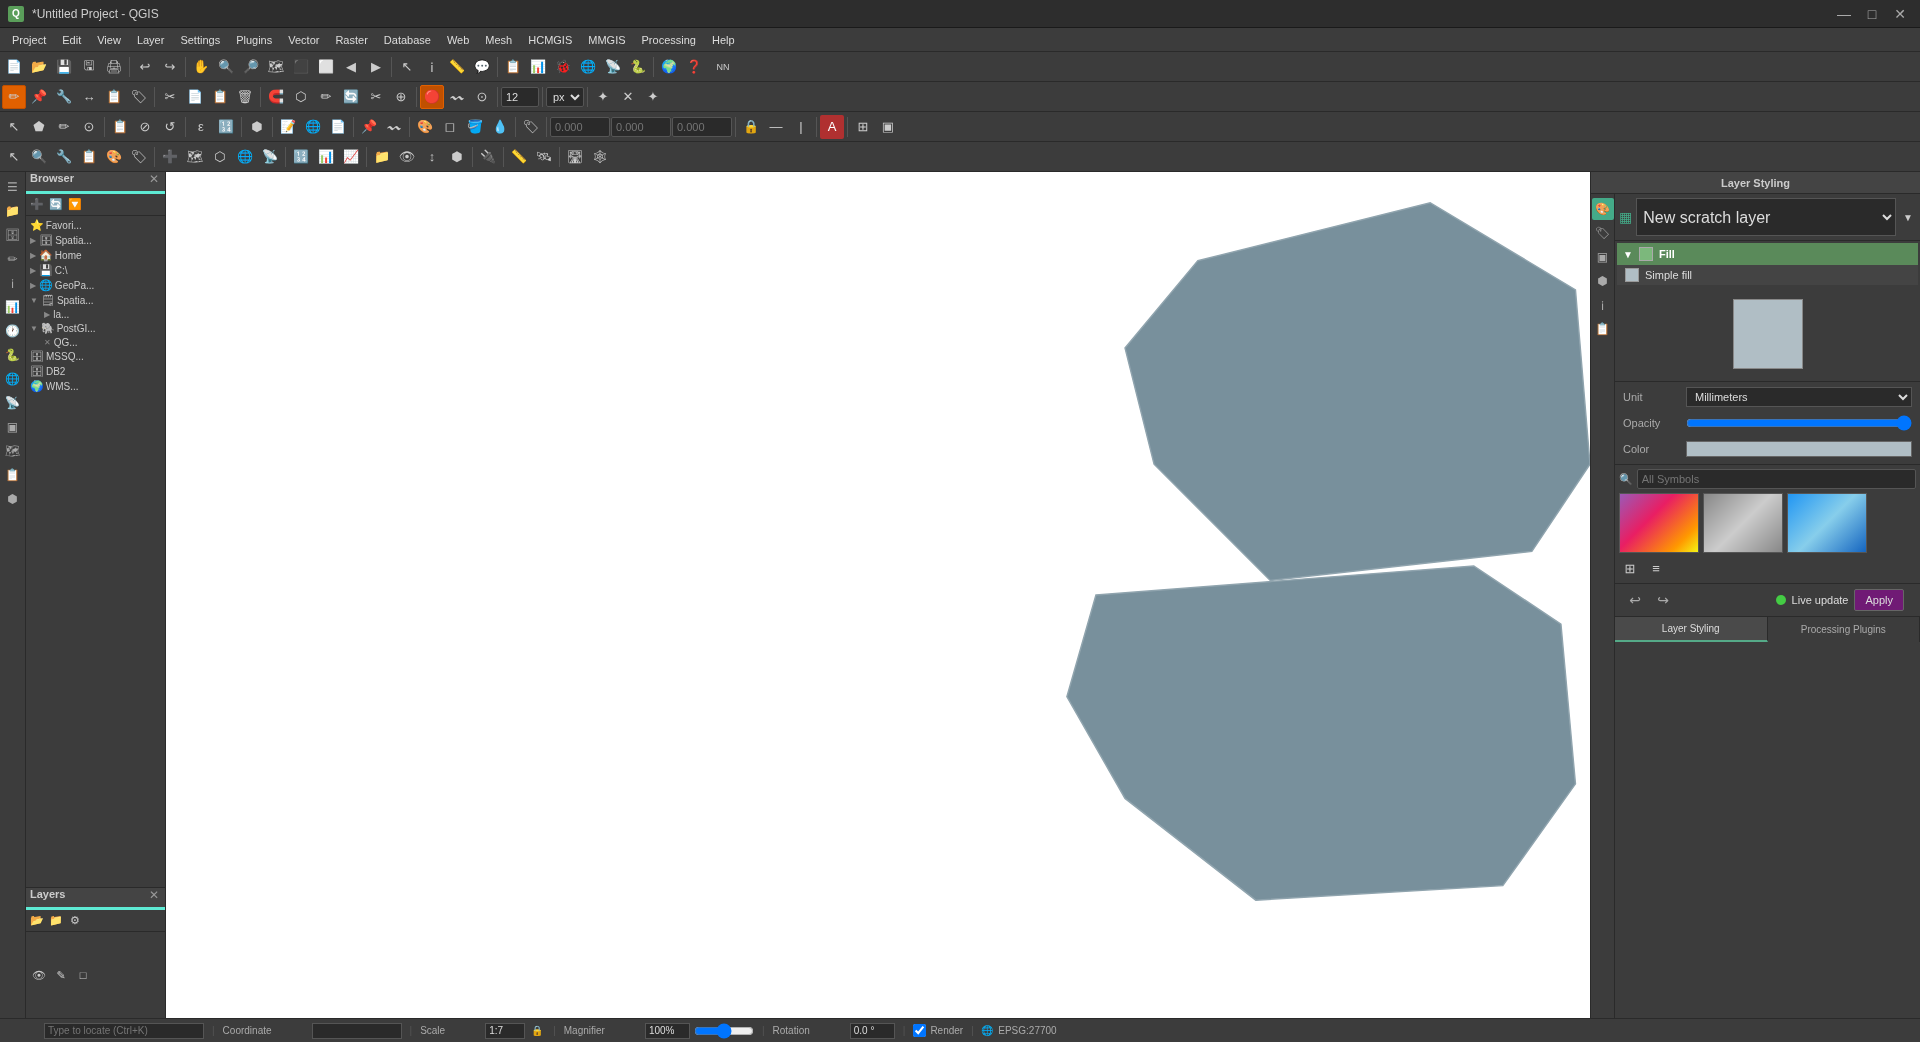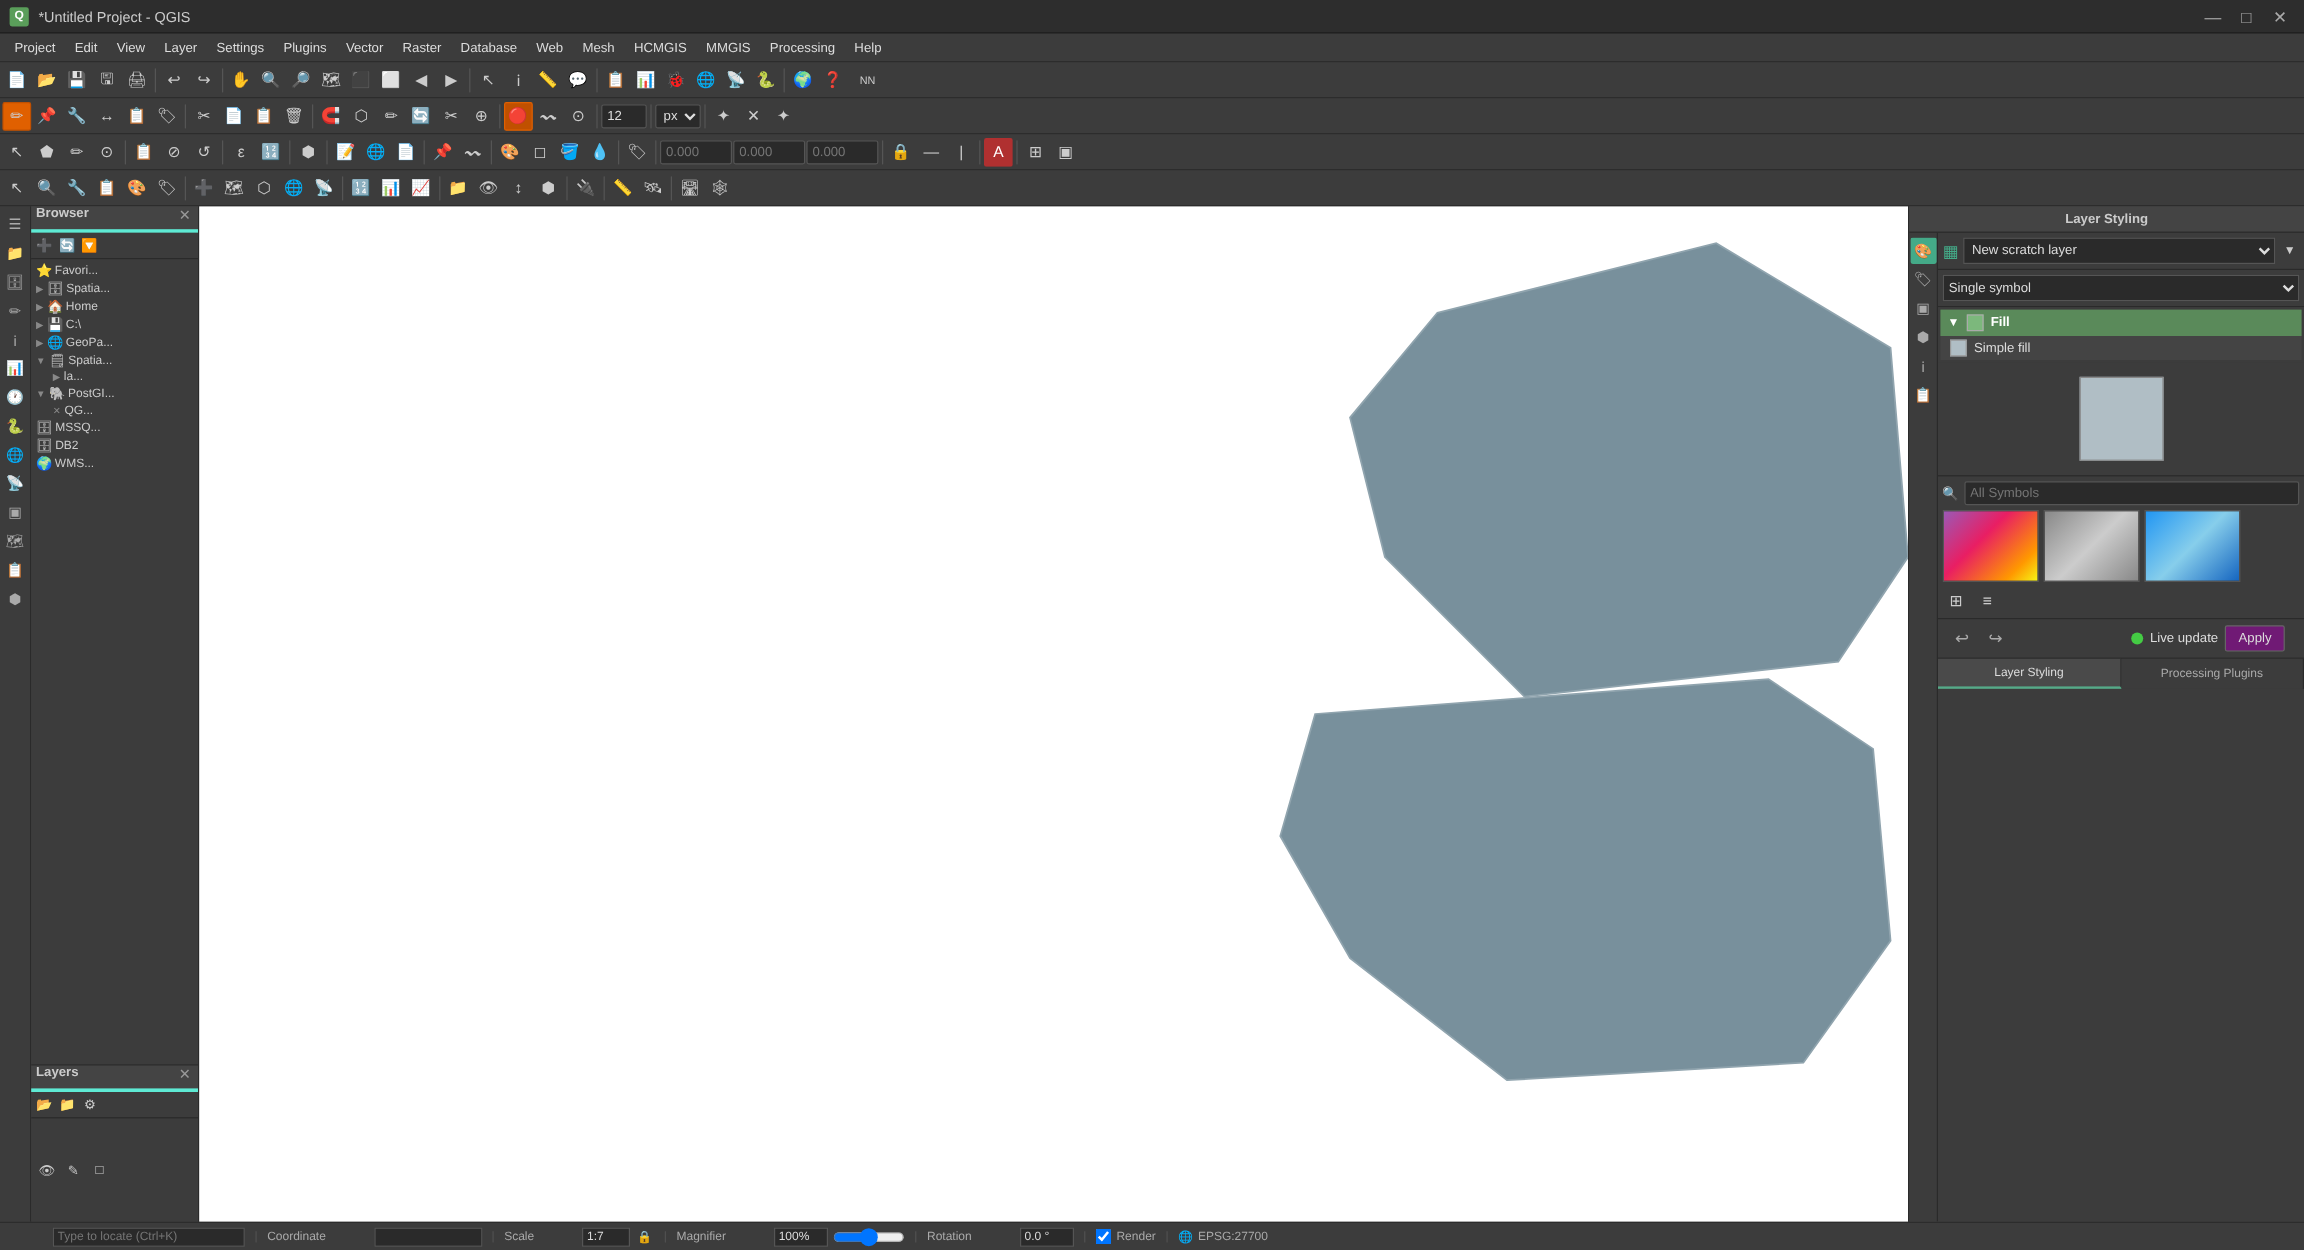--- a/index.html
+++ b/index.html
@@ -825,48 +825,59 @@
         <button class="sidebar-icon">▣</button>
         <button class="sidebar-icon">⬢</button>
         <button class="sidebar-icon">ℹ</button>
         <button class="sidebar-icon">📋</button>
       </div>
 
       <div id="right-panel-content">
 
         <div id="layer-selector-row">
           <span class="layer-icon">▦</span>
-          <select style="flex:1;background:#2a2a2a;border:1px solid #555;color:#ddd;height:22px;font-size:11px;">
+          <select style="flex:1;background:#2a2a2a;border:1px solid #555;color:#ddd;height:38px;font-size:16px;">
             <option>New scratch layer</option>
           </select>
           <button class="tb-btn" style="width:16px;height:16px;font-size:10px;">▼</button>
         </div>
 
-        <div id="symbol-type-row">
-          <select style="width:100%;background:#2a2a2a;border:1px solid #555;color:#ddd;height:22px;font-size:11px;">
-            <option>Single symbol</option>
-          </select>
-        </div>
 
         <div id="fill-section">
           <div class="fill-header">
             <span style="color:white;font-size:10px;">▼</span>
             <span style="width:14px;height:14px;background:#7cb87c;display:inline-block;border:1px solid #aaa;"></span>
             <span>Fill</span>
           </div>
           <div class="fill-item">
             <span style="width:14px;height:14px;background:#b0bec5;display:inline-block;border:1px solid #999;"></span>
             <span>Simple fill</span>
           </div>
         </div>
 
         <div id="preview-area">
           <div id="symbol-preview"></div>
         </div>
 
+        <div id="props-area">
+          <div class="prop-row">
+            <span class="prop-label">Unit</span>
+            <select class="prop-value">
+              <option>Millimeters</option>
+            </select>
+          </div>
+          <div class="prop-row">
+            <span class="prop-label">Opacity</span>
+            <input type="range" class="prop-value" min="0" max="100" value="100" style="background: transparent; border: none; padding: 0px;">
+          </div>
+          <div class="prop-row">
+            <span class="prop-label">Color</span>
+            <div class="prop-color-bar"></div>
+          </div>
+        </div>
 
         <div id="all-symbols">
           <div id="all-symbols-header">
             <span>🔍</span>
             <input id="symbols-search" class="tb-input" style="flex: 1 1 0%; height: 20px;" placeholder="All Symbols">
           </div>
           <div class="symbols-grid">
 
             <div class="symbol-thumb">
               <div style="width:100%;height:100%;background:linear-gradient(135deg, #9b59b6 0%, #e91e63 40%, #ff9800 80%, #f5f515 100%);"></div>

